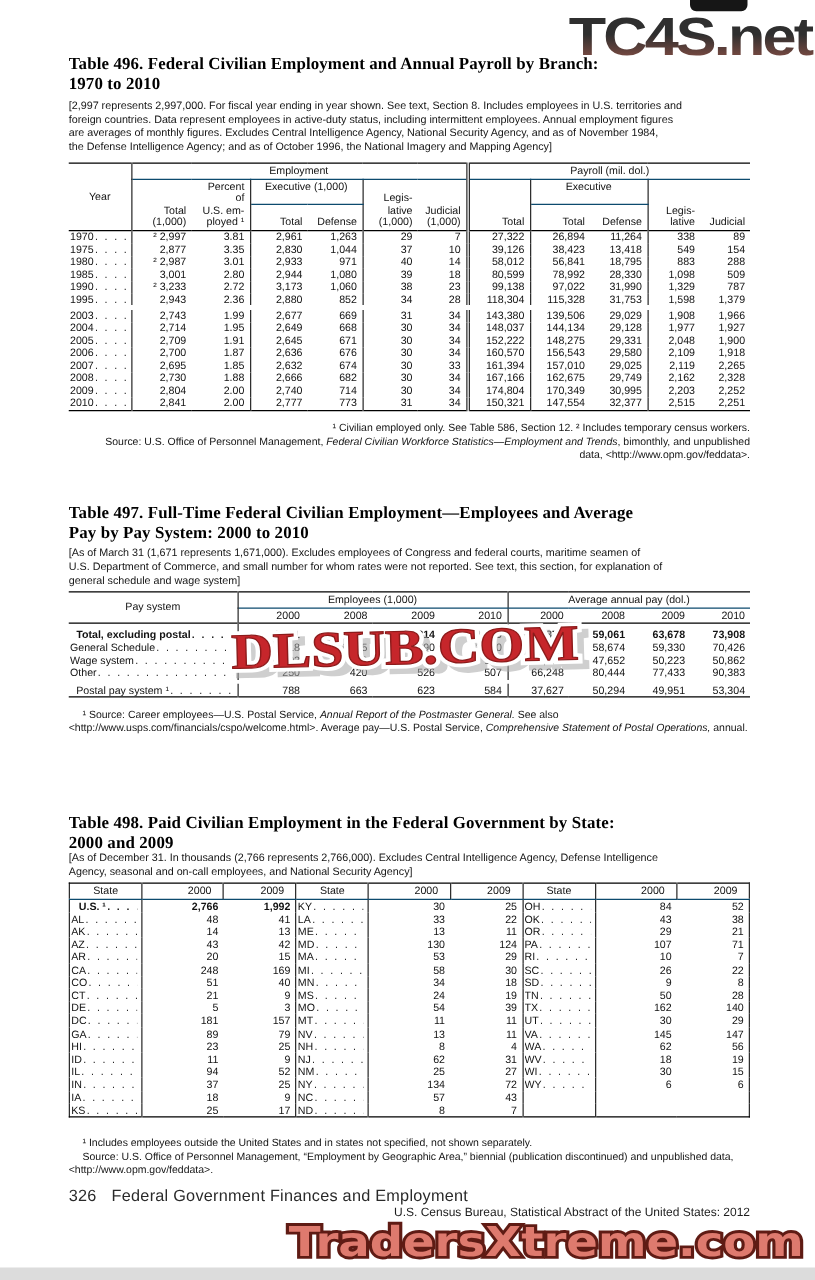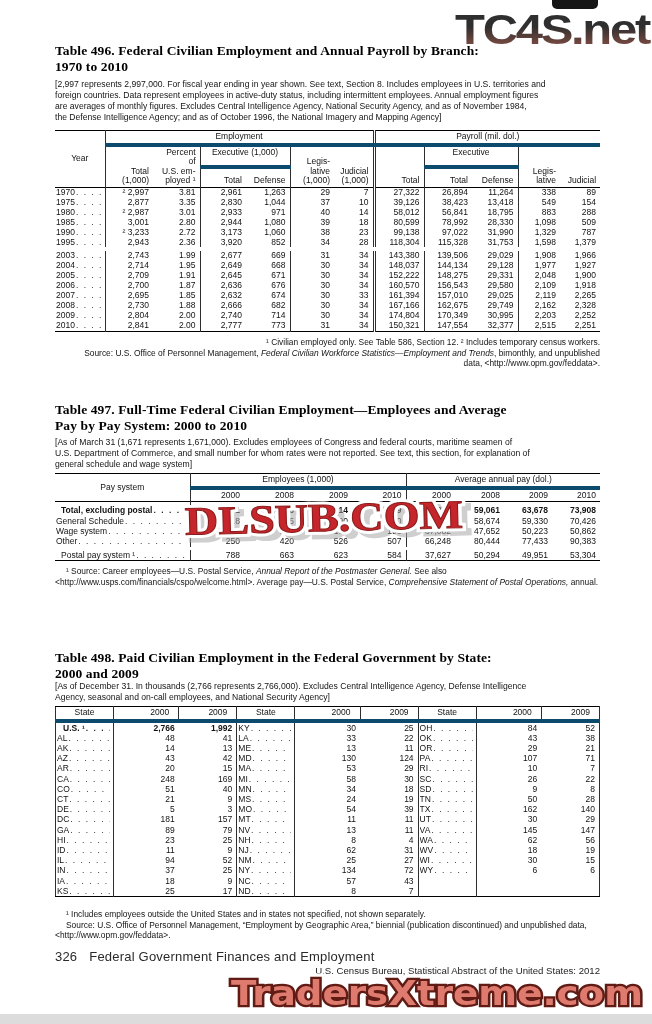--- a/index.html
+++ b/index.html
@@ -15,21 +15,21 @@
         overflow:hidden;white-space:nowrap;}
   thead th{text-align:center;vertical-align:bottom;line-height:9.6px;padding:1px 2px;}
   th.pre{white-space:pre-line;}
   th.rt{text-align:right;padding-right:4px;}
   tbody td{line-height:9.9px;}
   #t497-table tbody td{line-height:10.4px;}
   #t498-table tbody td{line-height:10.2px;}
   td.num{text-align:right;padding-right:4px;}
   .vr{border-right:1px solid #2e2e2e;}
   .vrd{border-right:3px double #2e2e2e;}
-  .bb{border-bottom:4px solid #0c4a6e;}
+  .bb{border-bottom:1px solid #0c4a6e;}
   tbody tr.first td{border-top:1.5px solid #000;}
   tr.sp td{height:4px;padding:0;line-height:4px;}
   .b{font-weight:bold;}
   .lead{overflow:hidden;}
   .lead .wrap{display:flex;overflow:hidden;}
   .lead .dots{flex:1;overflow:hidden;white-space:nowrap;color:#222;}
   .lead .dots::after{content:". . . . . . . . . . . . . . . . . . . . . . . . .";letter-spacing:1.5px;padding-left:1px;}
   .foot{font-size:8.4px;line-height:10.6px;color:#141414;}
   .foot p{margin:0;text-indent:11px;}
   .foot .it{font-style:italic;}
@@ -201,21 +201,21 @@
           </tr>
           <tr>
             <td class="lead vr">
               <div class="wrap">
                 <span>1995</span>
                 <span class="dots"></span>
               </div>
             </td>
             <td class="num">2,943</td>
             <td class="num vr">2.36</td>
-            <td class="num">3,920</td>
+            <td class="num">2,880</td>
             <td class="num vr">852</td>
             <td class="num">34</td>
             <td class="num vrd">28</td>
             <td class="num vr">118,304</td>
             <td class="num">115,328</td>
             <td class="num vr">31,753</td>
             <td class="num">1,598</td>
             <td class="num">1,379</td>
           </tr>
           <tr class="sp">

